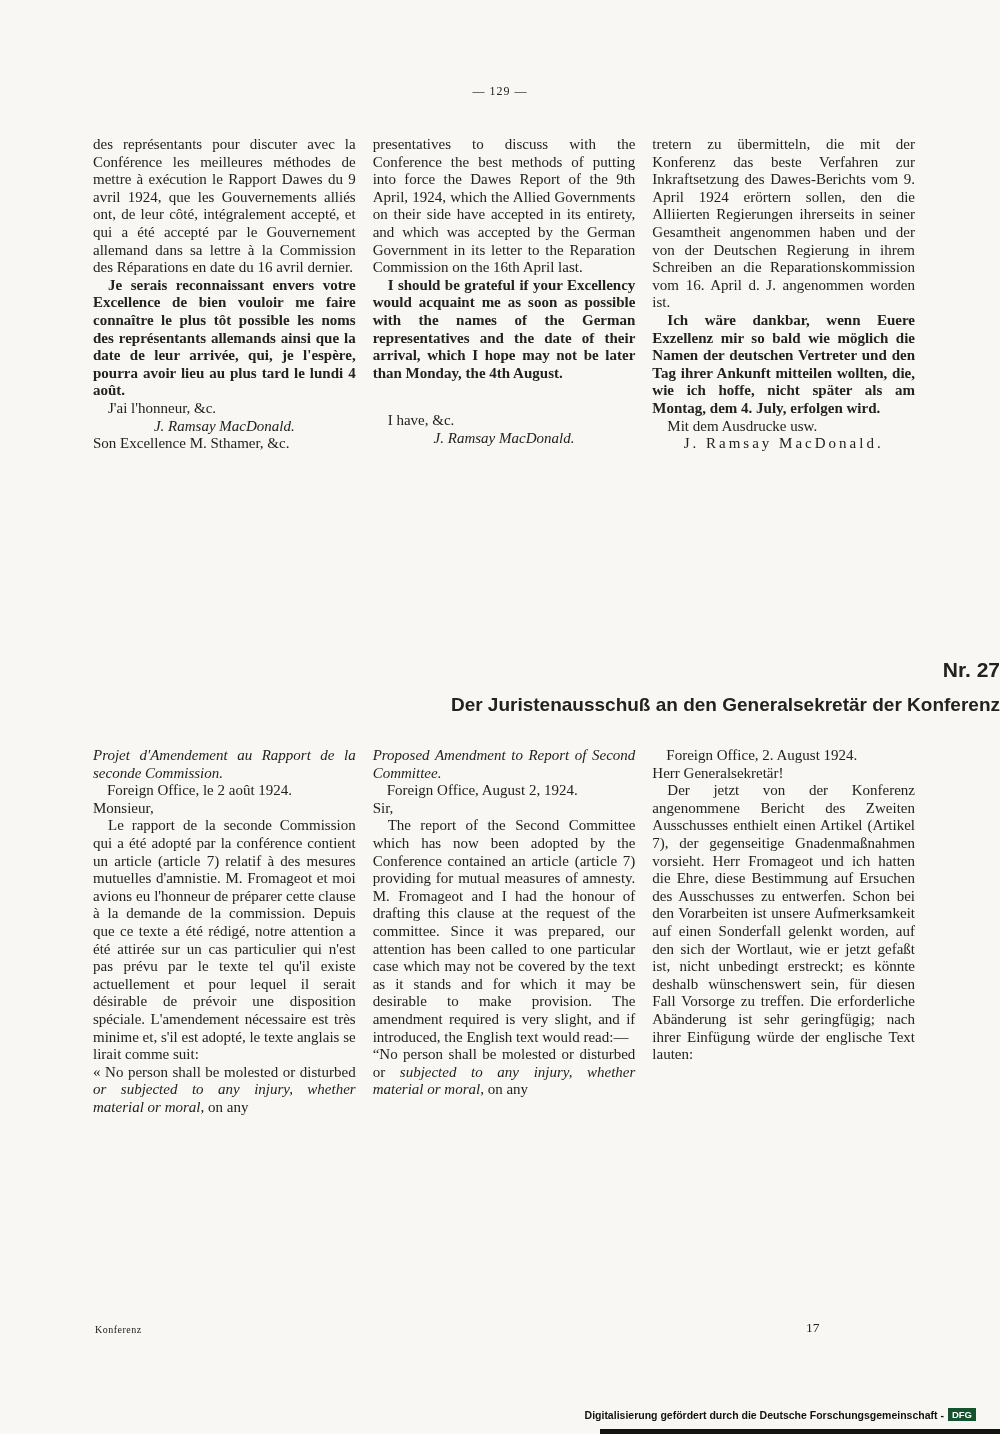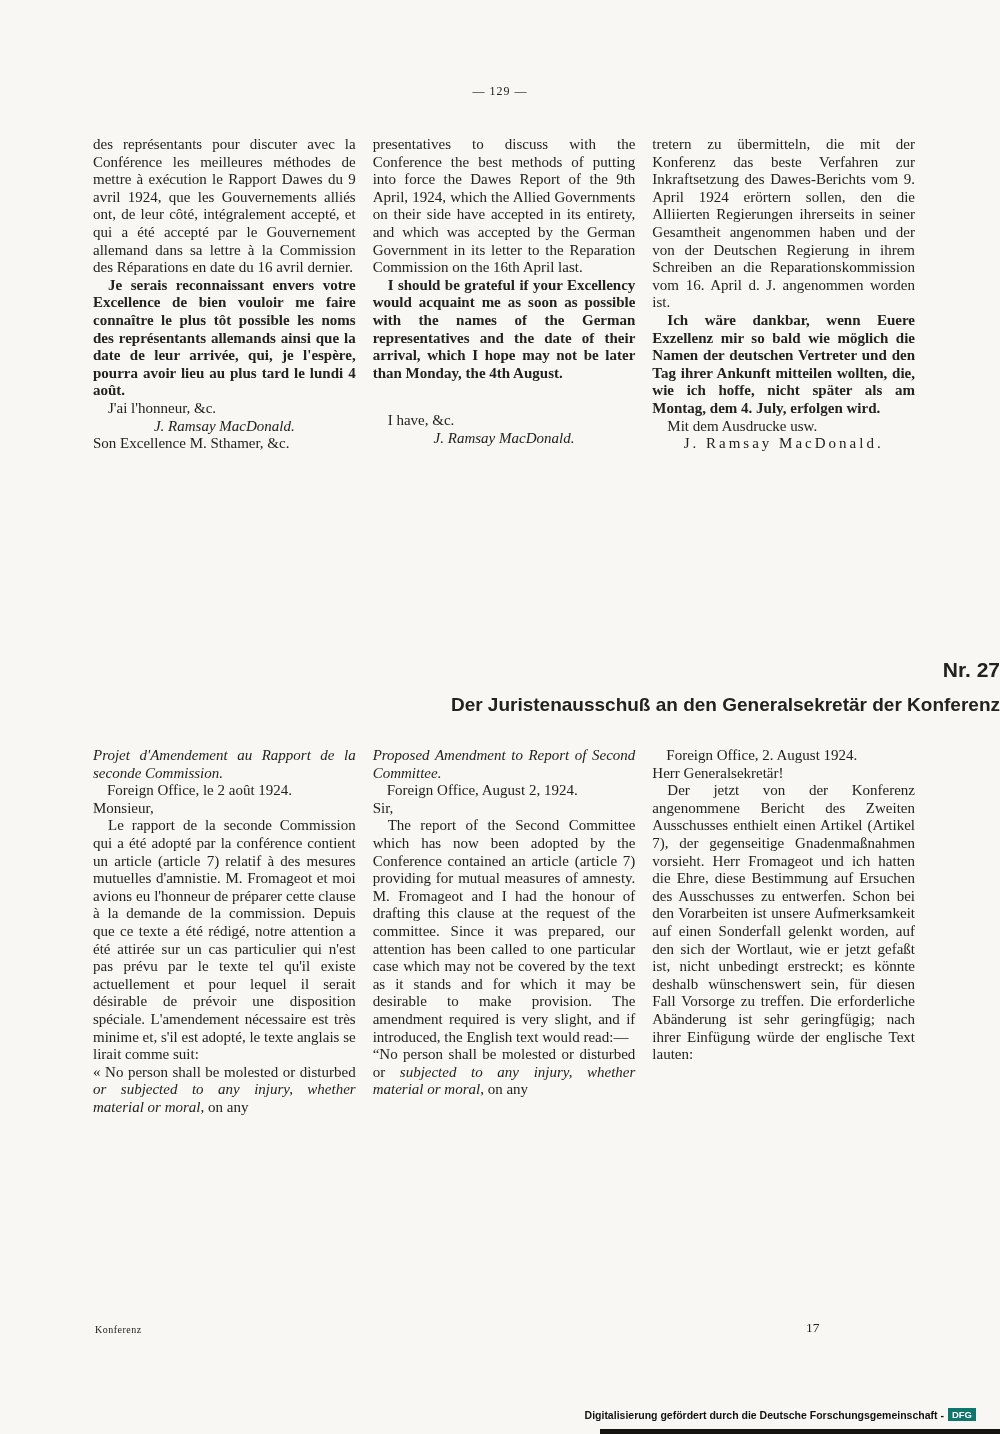--- a/index.html
+++ b/index.html
@@ -63,21 +63,21 @@
   }
   .digitization {
     position: absolute; top: 1408px; right: 24px;
     display: flex; align-items: center; gap: 4px;
     font-family: "Liberation Sans", sans-serif;
     font-size: 10.5px; font-weight: bold; color: #111;
     white-space: nowrap;
   }
   .dfg-box {
     display: inline-block;
-    background: #0f766e; color: #ffffff;
+    background: #14532d; color: #ffffff;
     font-family: "Liberation Sans", sans-serif;
     font-weight: bold; font-size: 9.5px;
     padding: 1px 4px; line-height: 11px;
   }
   .scan-edge {
     position: absolute; bottom: 0; right: 0;
     width: 400px; height: 5px; background: #15130f;
   }
 </style>
 </head>

